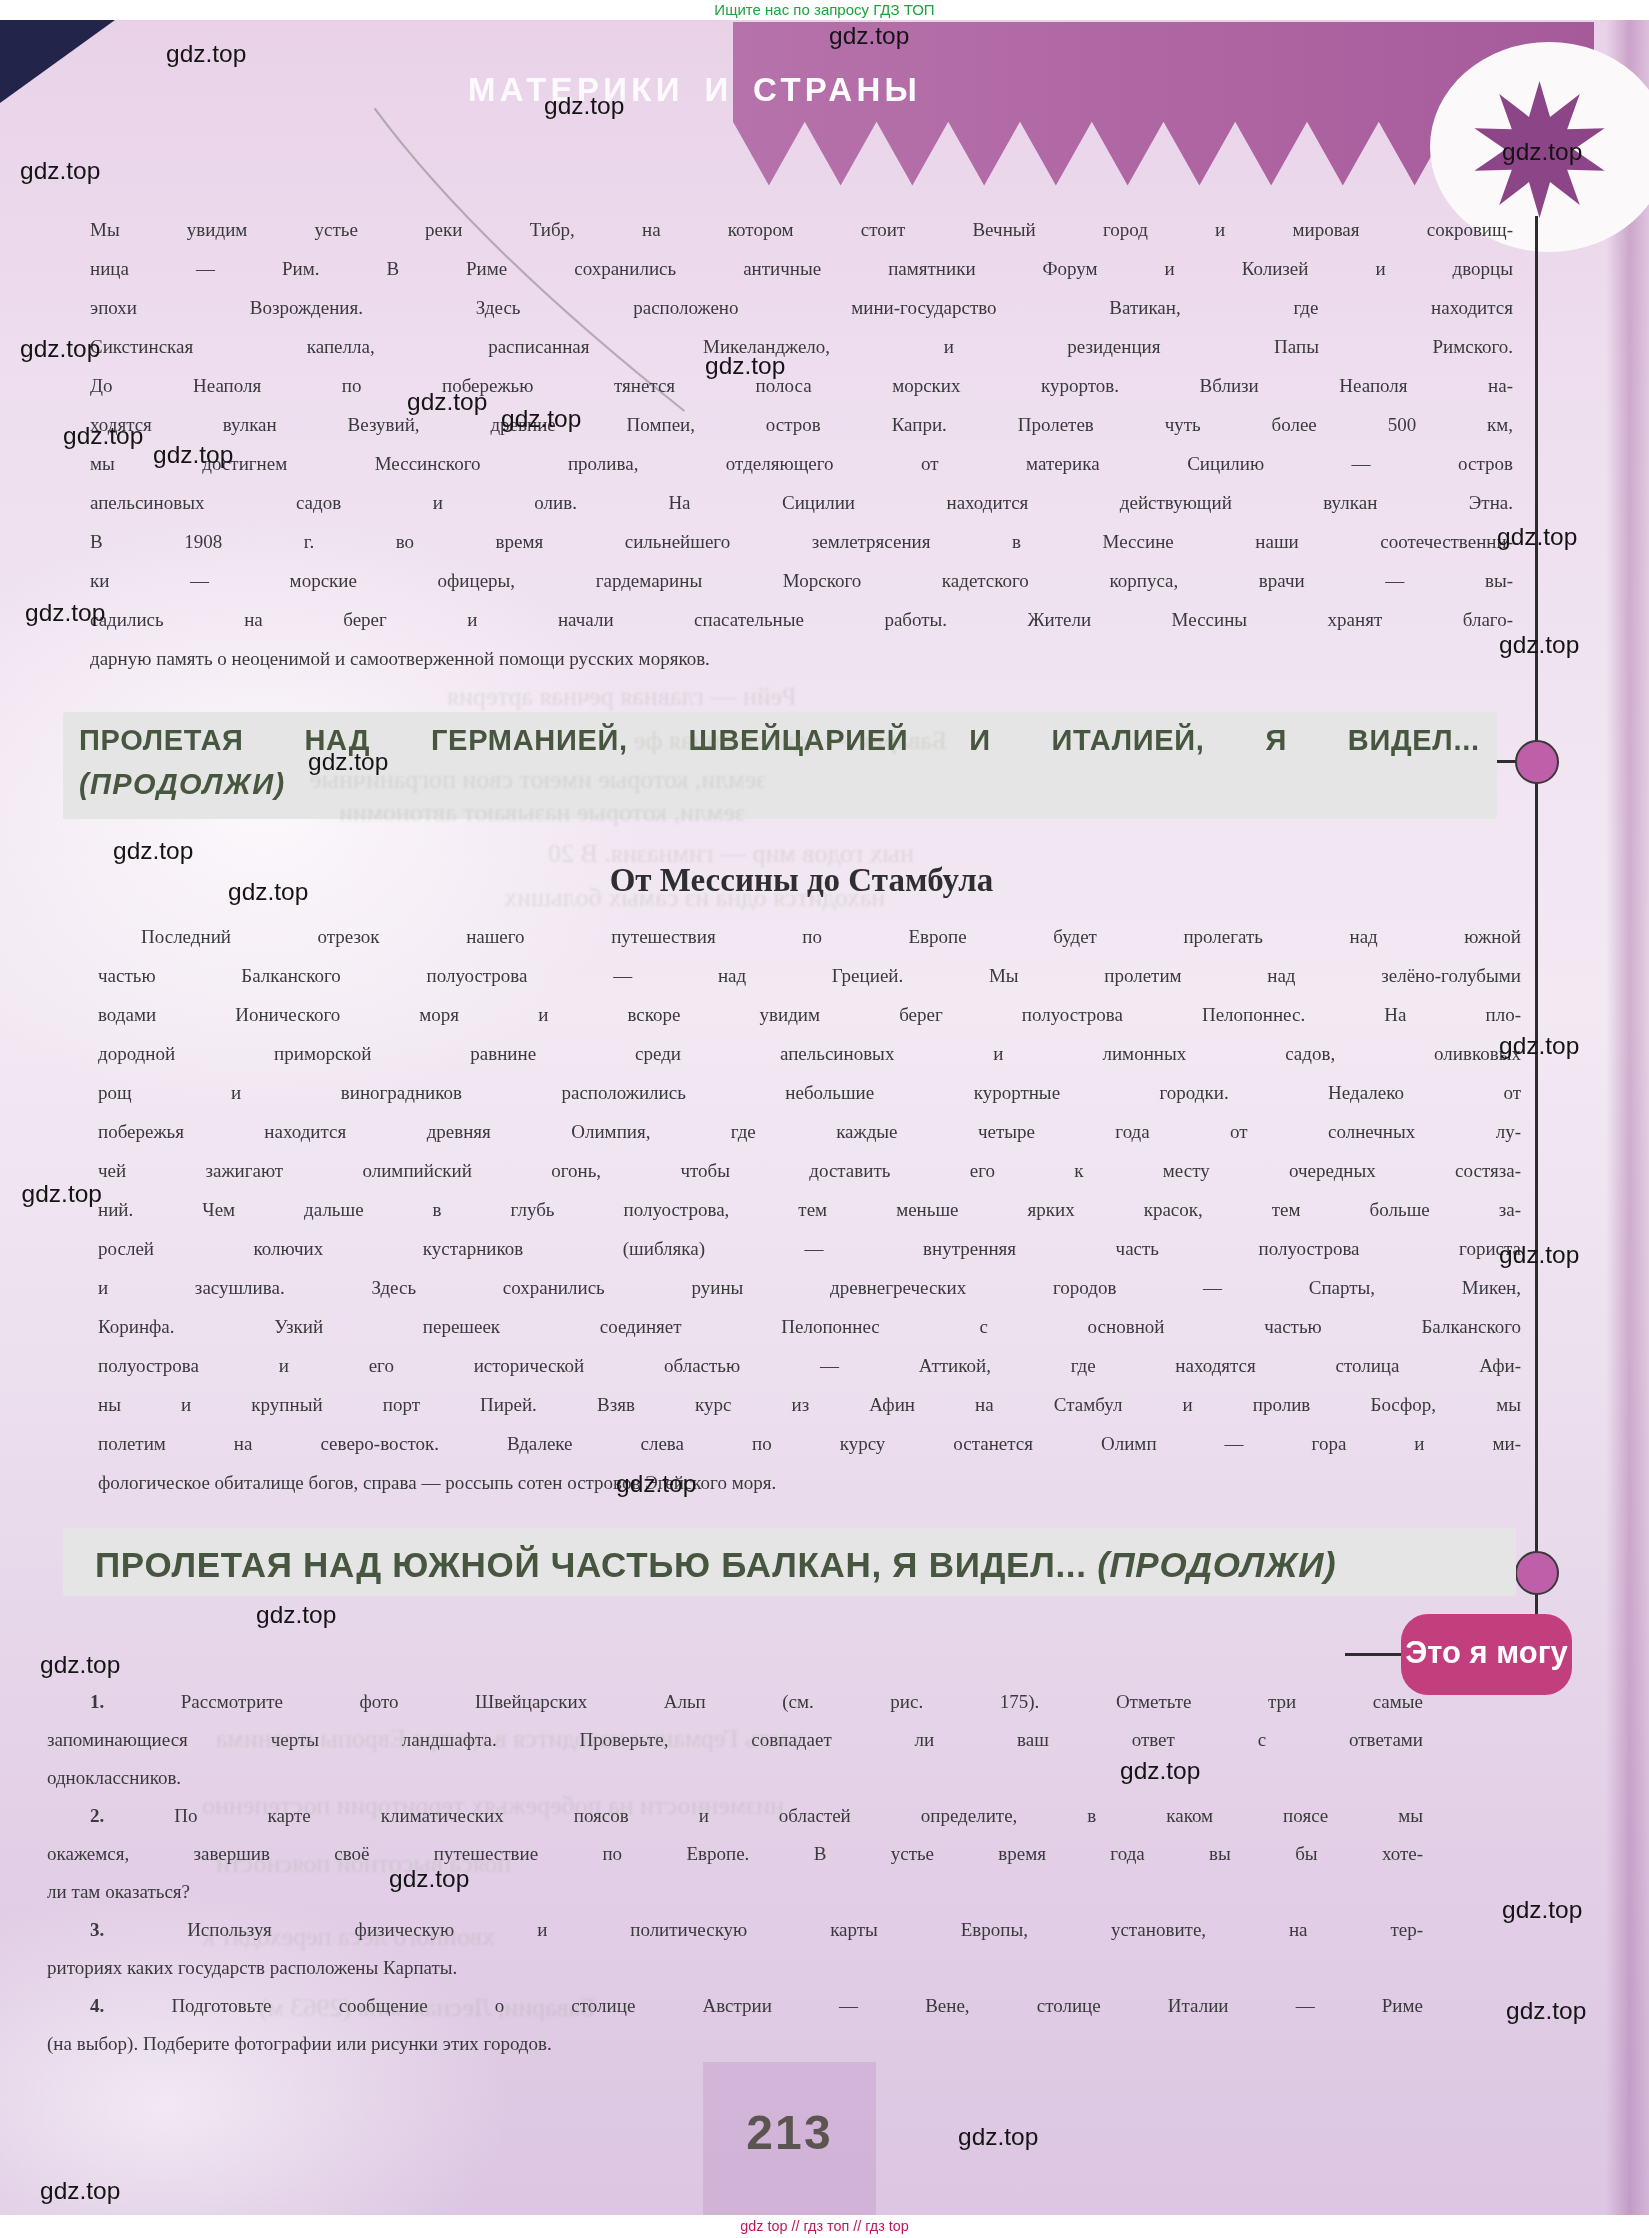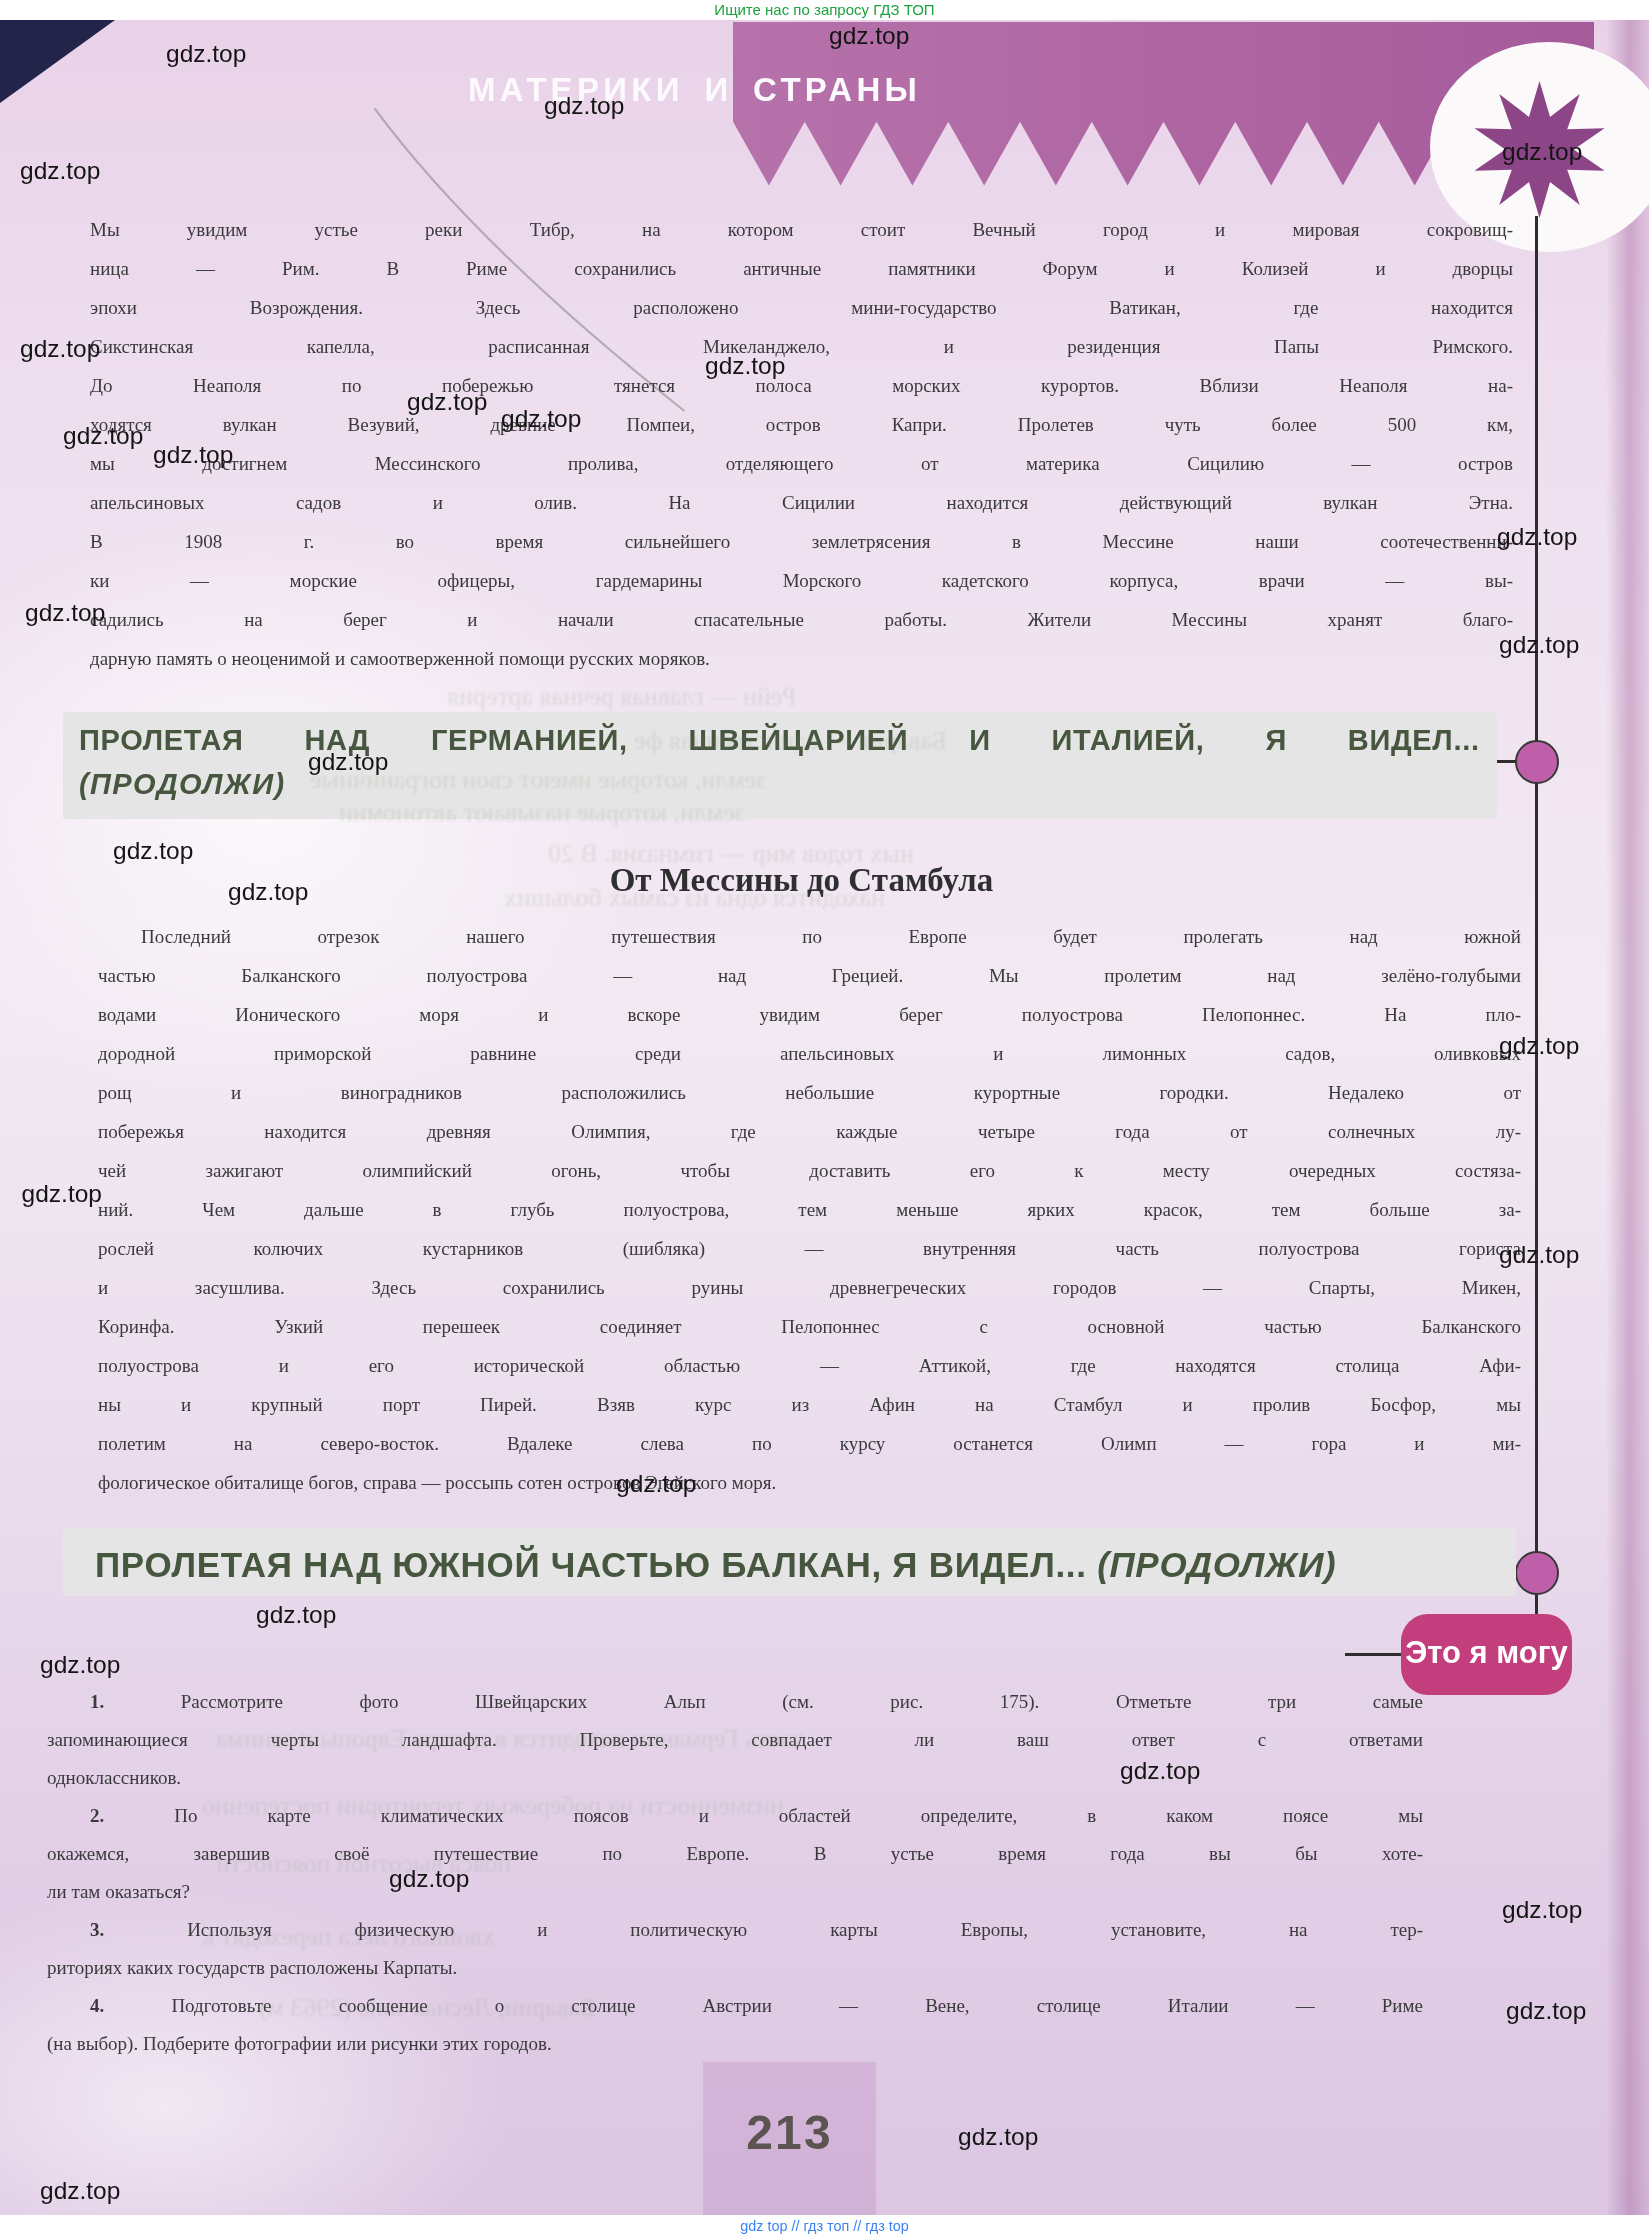--- a/index.html
+++ b/index.html
@@ -77,21 +77,21 @@
        font-size:31px;text-align:center;line-height:78px;}
 
   
   .num-band{position:absolute;left:703px;top:2062px;width:173px;height:153px;
        background:rgba(178,128,188,.28);}
   .page-num{position:absolute;left:703px;top:2105px;width:173px;text-align:center;
        font-family:"Liberation Sans",sans-serif;font-weight:bold;font-size:48px;
        letter-spacing:2.2px;color:#5b5450;}
   .footer-strip{position:absolute;left:0;top:2216px;width:100%;height:23px;background:#fff;
        text-align:center;line-height:21.6px;font-family:"Liberation Sans",sans-serif;
-       font-size:14.4px;color:#3b82f6;}
+       font-size:14.4px;color:#be185d;}
 
   
   .wm{position:absolute;font-family:"Liberation Sans",sans-serif;font-size:24.5px;color:#141414;
       white-space:nowrap;}
   .bleed{position:absolute;font-size:26px;color:#7f9274;opacity:.18;filter:blur(1.1px);
       transform:scaleX(-1);white-space:nowrap;font-family:"Liberation Serif",serif;}
 </style>
 </head>
 <body>
 

